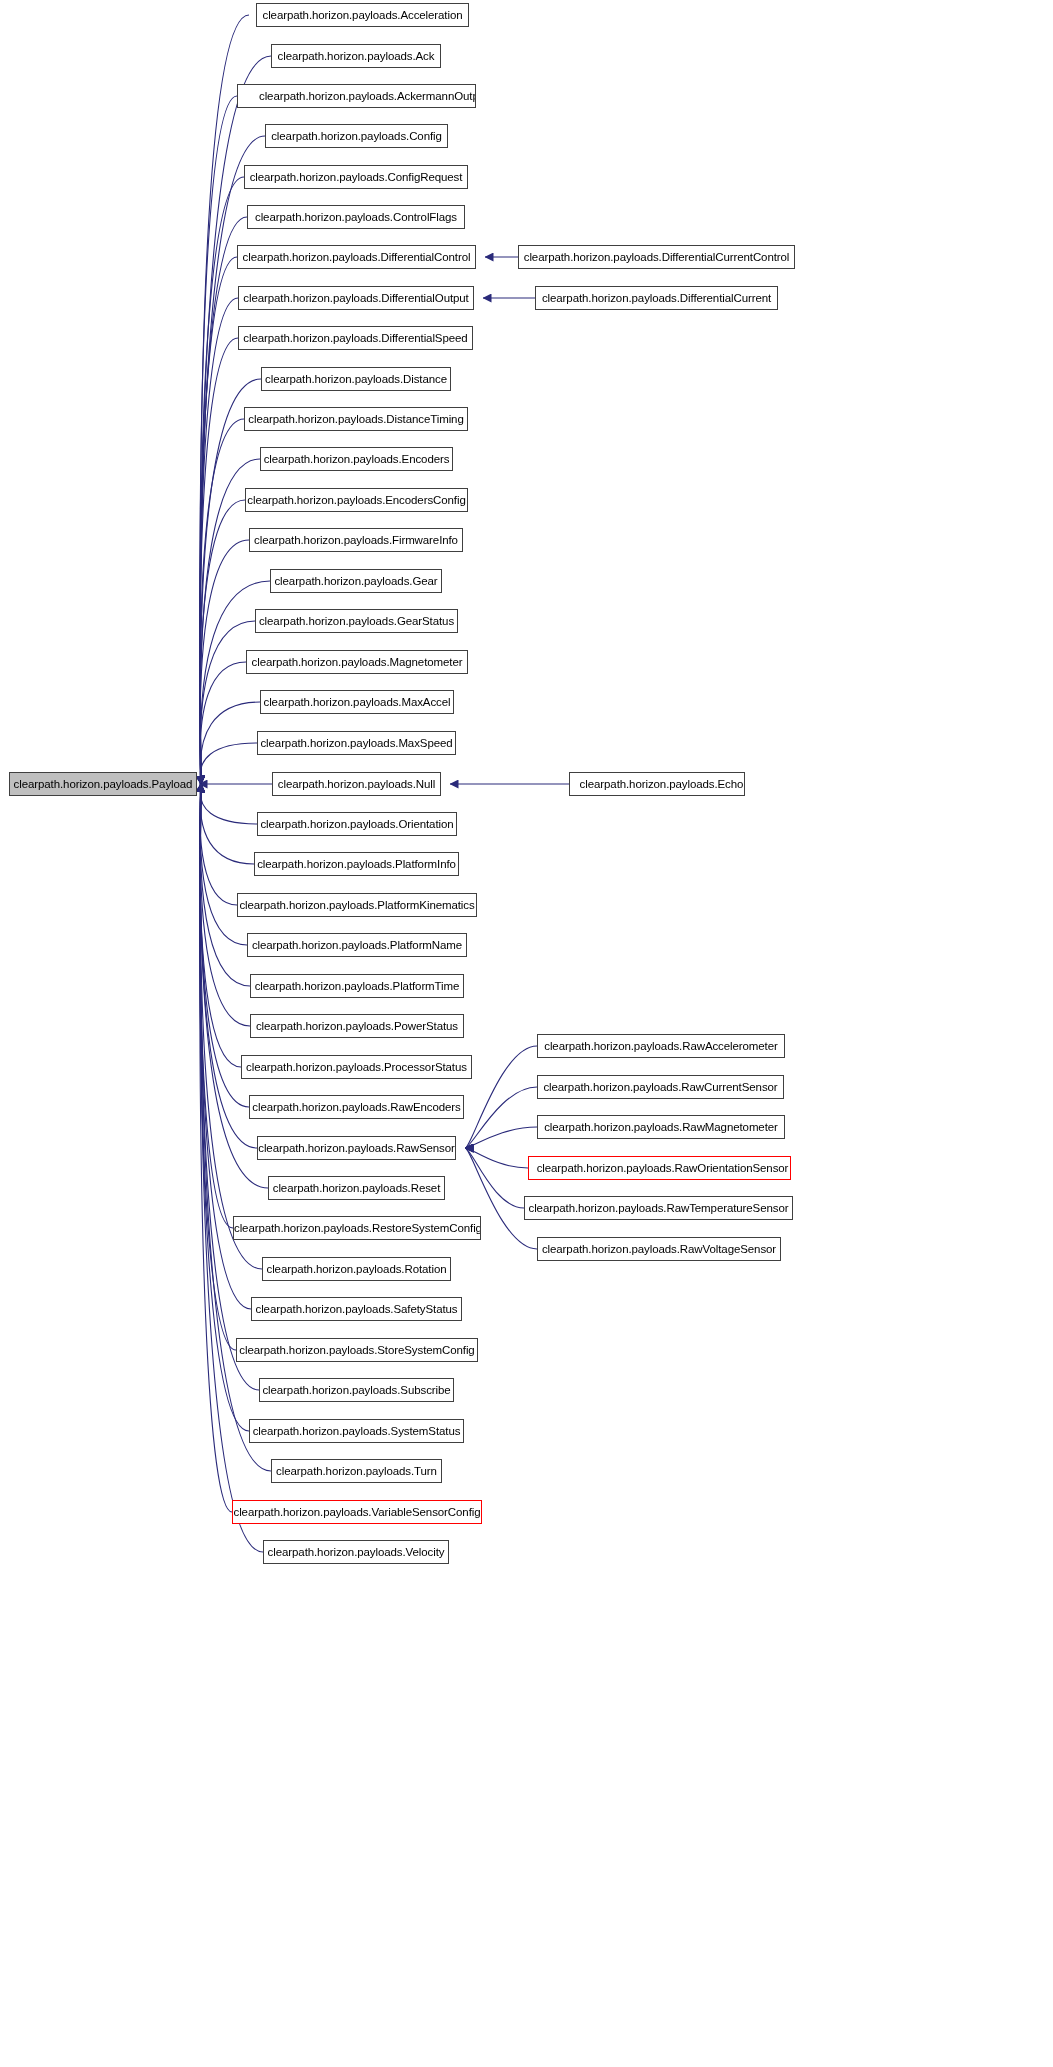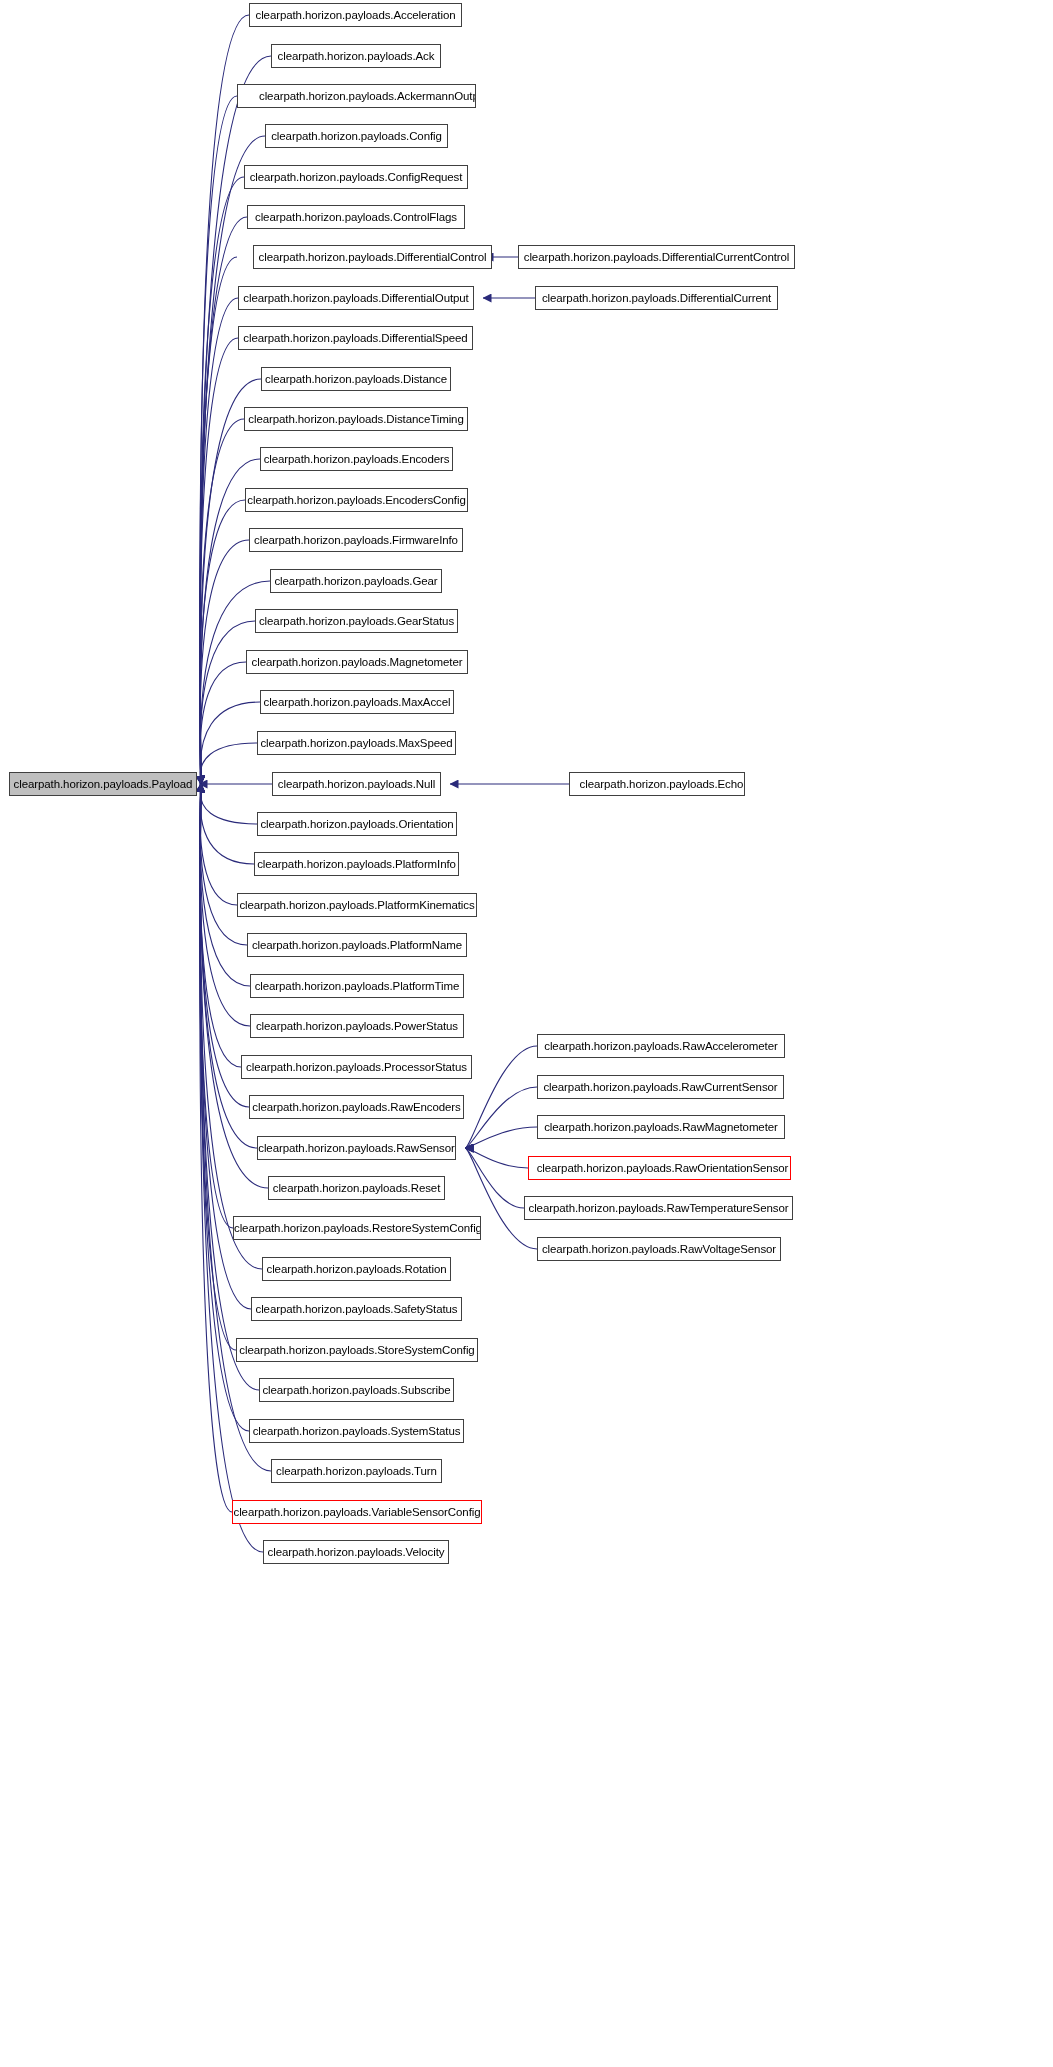--- a/index.html
+++ b/index.html
@@ -103,27 +103,27 @@
         <path d="M 569 784 L 450 784" marker-end="url(#arrowhead)"></path>
         <path d="M 537 1046 C 500.55 1046, 472 1148, 465 1148" marker-end="url(#arrowhead)"></path>
         <path d="M 537 1087 C 500.55 1087, 472 1148, 465 1148" marker-end="url(#arrowhead)"></path>
         <path d="M 537 1127 C 500.55 1127, 472 1148, 465 1148" marker-end="url(#arrowhead)"></path>
         <path d="M 528 1168 C 495.6 1168, 472 1148, 465 1148" marker-end="url(#arrowhead)"></path>
         <path d="M 524 1208 C 493.4 1208, 472 1148, 465 1148" marker-end="url(#arrowhead)"></path>
         <path d="M 537 1249 C 500.55 1249, 472 1148, 465 1148" marker-end="url(#arrowhead)"></path>
       </g>
   </svg>
 <div class="node root" style="left: 2px; top: 772px; width: 188px; margin-left: 7px;">clearpath.horizon.payloads.Payload</div>
-    <div class="node" style="left: 249px; top: 3px; width: 213px;">clearpath.horizon.payloads.Acceleration</div>
+    <div class="node" style="left: 256px; top: 3px; width: 213px;">clearpath.horizon.payloads.Acceleration</div>
     <div class="node" style="left: 271px; top: 44px; width: 170px;">clearpath.horizon.payloads.Ack</div>
     <div class="node" style="left: 237px; top: 84px; width: 239px; padding-left: 21px;">clearpath.horizon.payloads.AckermannOutput</div>
     <div class="node" style="left: 265px; top: 124px; width: 183px;">clearpath.horizon.payloads.Config</div>
     <div class="node" style="left: 244px; top: 165px; width: 224px;">clearpath.horizon.payloads.ConfigRequest</div>
     <div class="node" style="left: 247px; top: 205px; width: 218px;">clearpath.horizon.payloads.ControlFlags</div>
-    <div class="node" style="left: 253px; top: 245px; width: 239px; text-align: center;">clearpath.horizon.payloads.DifferentialControl</div>
+    <div class="node" style="left: 237px; top: 245px; width: 239px; text-align: center;">clearpath.horizon.payloads.DifferentialControl</div>
     <div class="node" style="left: 238px; top: 286px; width: 236px;">clearpath.horizon.payloads.DifferentialOutput</div>
     <div class="node" style="left: 238px; top: 326px; width: 235px;">clearpath.horizon.payloads.DifferentialSpeed</div>
     <div class="node" style="left: 261px; top: 367px; width: 190px;">clearpath.horizon.payloads.Distance</div>
     <div class="node" style="left: 244px; top: 407px; width: 224px;">clearpath.horizon.payloads.DistanceTiming</div>
     <div class="node" style="left: 260px; top: 447px; width: 193px;">clearpath.horizon.payloads.Encoders</div>
     <div class="node" style="left: 245px; top: 488px; width: 223px;">clearpath.horizon.payloads.EncodersConfig</div>
     <div class="node" style="left: 249px; top: 528px; width: 214px;">clearpath.horizon.payloads.FirmwareInfo</div>
     <div class="node" style="left: 270px; top: 569px; width: 172px;">clearpath.horizon.payloads.Gear</div>
     <div class="node" style="left: 255px; top: 609px; width: 203px;">clearpath.horizon.payloads.GearStatus</div>
     <div class="node" style="left: 246px; top: 650px; width: 222px;">clearpath.horizon.payloads.Magnetometer</div>

